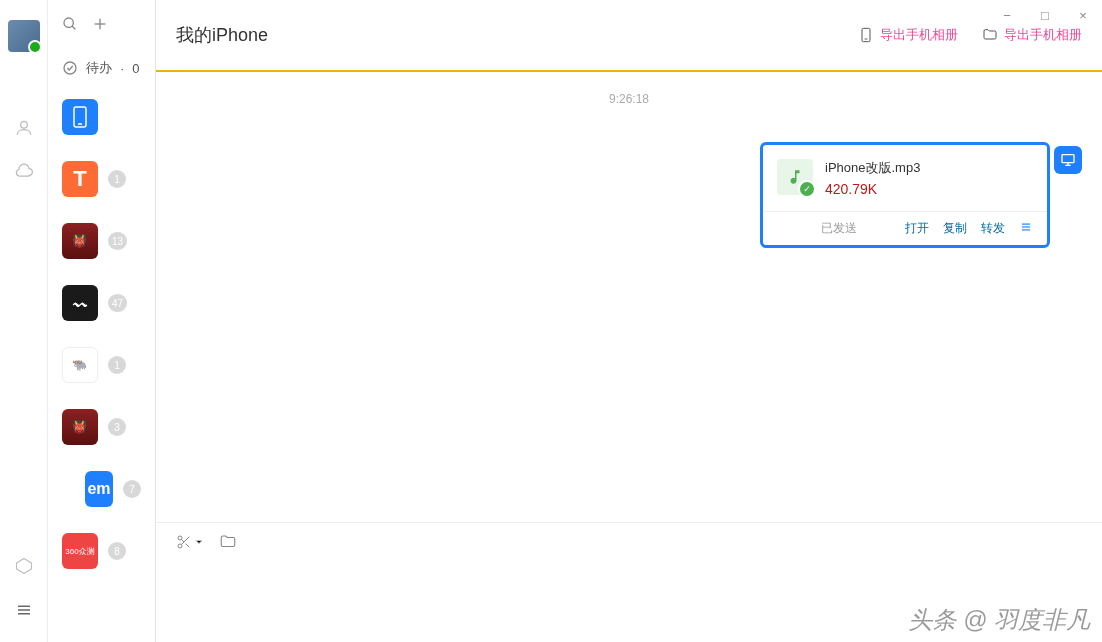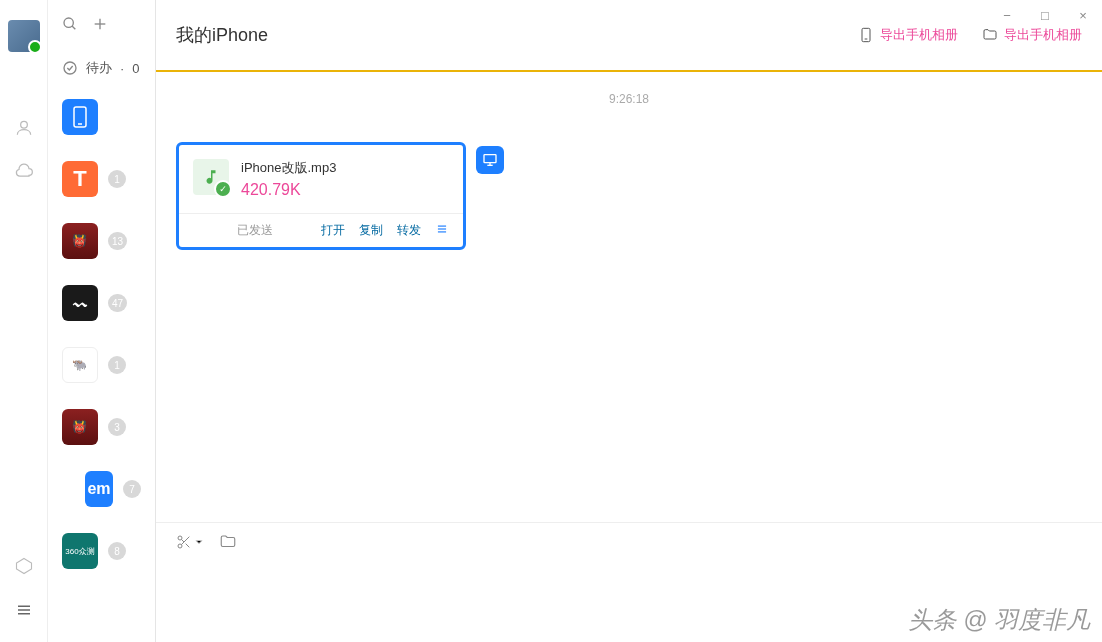--- a/index.html
+++ b/index.html
@@ -21,45 +21,45 @@
     .contact-list { flex: 1; overflow-y: auto; }
     .contact-item { height: 62px; display: flex; align-items: center; padding: 0 14px; gap: 10px; position: relative; cursor: pointer; }
     .contact-item.selected { background: #fff; }
     .contact-avatar { width: 36px; height: 36px; border-radius: 6px; display: flex; align-items: center; justify-content: center; font-size: 12px; color: #fff; }
     .contact-avatar.phone { background: #1e7fff; }
     .contact-avatar.orange { background: #ff6b35; }
     .contact-avatar.red { background: #3a1a1a; }
     .contact-avatar.dark { background: #1a1a1a; }
     .contact-avatar.white { background: #fff; border: 1px solid #eee; }
     .contact-avatar.blue { background: #1e7fff; }
-    .contact-avatar.red2 { background: #0f766e; }
+    .contact-avatar.red2 { background: #ef4444; }
     .badge { min-width: 18px; height: 18px; border-radius: 9px; background: #d8d8d8; color: #fff; font-size: 10px; display: flex; align-items: center; justify-content: center; padding: 0 4px; }
     
     
     .main { flex: 1; display: flex; flex-direction: column; background: #fff; position: relative; }
     .titlebar { height: 72px; display: flex; align-items: center; padding: 0 20px; border-bottom: 2px solid #eab308; }
     .title { font-size: 18px; font-weight: 400; flex: 1; }
     .title-actions { display: flex; gap: 24px; }
     .title-action { display: flex; align-items: center; gap: 6px; color: #ec4899; cursor: pointer; font-size: 13px; }
     
     .window-controls { position: absolute; top: 0; right: 0; height: 30px; display: flex; }
     .win-btn { width: 38px; display: flex; align-items: center; justify-content: center; color: #888; cursor: pointer; }
     
     .chat-body { flex: 1; padding: 20px; overflow-y: auto; position: relative; }
     .timestamp { text-align: center; color: #aaa; font-size: 12px; margin-bottom: 36px; }
     
-    .msg-row { display: flex; gap: 10px; align-items: flex-start; }
+    .msg-row { display: flex; justify-content: flex-end; gap: 4px; align-items: flex-start; }
     .file-card { width: 290px; border: 3px solid #1e7fff; border-radius: 6px; background: #fff; }
     .file-card-top { display: flex; padding: 14px; gap: 12px; border-bottom: 1px solid #eee; }
     .file-icon { width: 36px; height: 36px; background: #e8f5e9; border-radius: 4px; display: flex; align-items: center; justify-content: center; position: relative; }
     .file-icon svg { fill: #4caf50; }
     .file-icon::after { content: '✓'; position: absolute; bottom: -3px; right: -3px; width: 14px; height: 14px; background: #4caf50; border-radius: 50%; color: #fff; font-size: 9px; display: flex; align-items: center; justify-content: center; border: 2px solid #fff; }
     .file-info { flex: 1; }
     .file-name { font-size: 13px; color: #333; margin-bottom: 4px; }
-    .file-size { font-size: 16px; color: #ec4899; }
+    .file-size { font-size: 14px; color: #b91c1c; }
     .file-card-bottom { display: flex; align-items: center; padding: 8px 14px; gap: 14px; margin-left: 44px; }
     .file-status { color: #999; font-size: 12px; flex: 1; }
     .file-action { color: #0369a1; font-size: 12px; cursor: pointer; }
     .file-more { color: #1e7fff; cursor: pointer; }
     
     .sender-badge { width: 28px; height: 28px; background: #1e7fff; border-radius: 6px; display: flex; align-items: center; justify-content: center; margin-top: 4px; }
     
     .chat-input { height: 120px; border-top: 1px solid #eee; padding: 10px 20px; }
     .input-toolbar { display: flex; gap: 16px; color: #888; }
     .tool-btn { cursor: pointer; display: flex; align-items: center; gap: 3px; }

